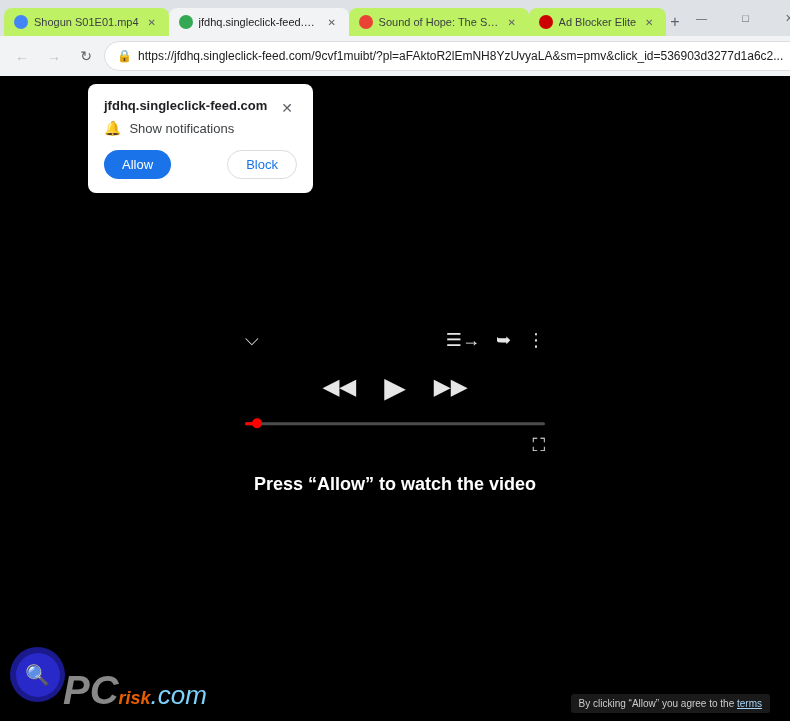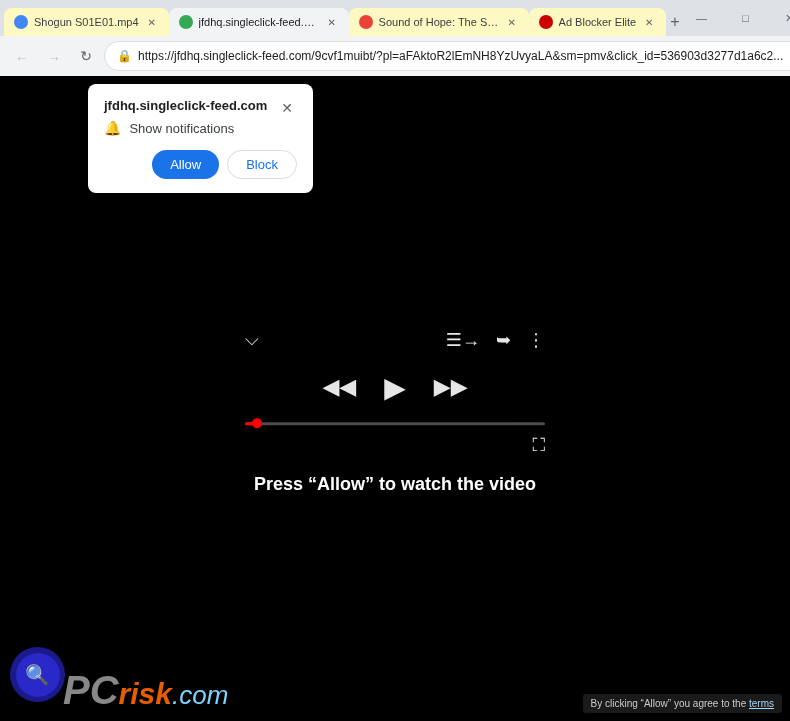--- a/index.html
+++ b/index.html
@@ -45,21 +45,21 @@
       gap: 6px;
       flex-shrink: 0;
     }
 
     .tab.active {
       background: #f1f3f4;
       color: #202124;
     }
 
     .tab:not(.active) {
-      background: #fef9c3;
+      background: #bef264;
     }
 
     .tab-favicon {
       width: 14px;
       height: 14px;
       flex-shrink: 0;
     }
 
     .tab-title {
       flex: 1;
@@ -249,21 +249,21 @@
     }
 
     .popup-permission-text {
       font-size: 13px;
       color: #3c4043;
     }
 
     .popup-buttons {
       display: flex;
       gap: 8px;
-      justify-content: flex-end;
+      justify-content: space-between;
     }
 
     .btn-allow {
       background: #1a73e8;
       color: #fff;
       border: none;
       border-radius: 20px;
       padding: 6px 18px;
       font-size: 13px;
       cursor: pointer;
@@ -429,40 +429,40 @@
     .pcrisk-pc {
       font-size: 40px;
       font-weight: 900;
       color: #888;
       font-style: italic;
       line-height: 1;
       font-family: Arial Black, Arial, sans-serif;
     }
 
     .pcrisk-risk {
-      font-size: 30px;
+      font-size: 18px;
       font-weight: 700;
       color: #e85d00;
       font-style: italic;
       font-family: Arial, sans-serif;
     }
 
     .pcrisk-com {
       font-size: 26px;
       font-weight: 400;
       color: #7dd3fc;
       font-style: italic;
       font-family: Arial, sans-serif;
     }
 
     
     .disclaimer {
       position: absolute;
       bottom: 8px;
-      right: 8px;
+      right: 20px;
       background: rgba(30,30,30,0.85);
       color: #ccc;
       font-size: 10px;
       padding: 4px 8px;
       border-radius: 3px;
     }
 
     .disclaimer a {
       color: #aad4f5;
       text-decoration: underline;

